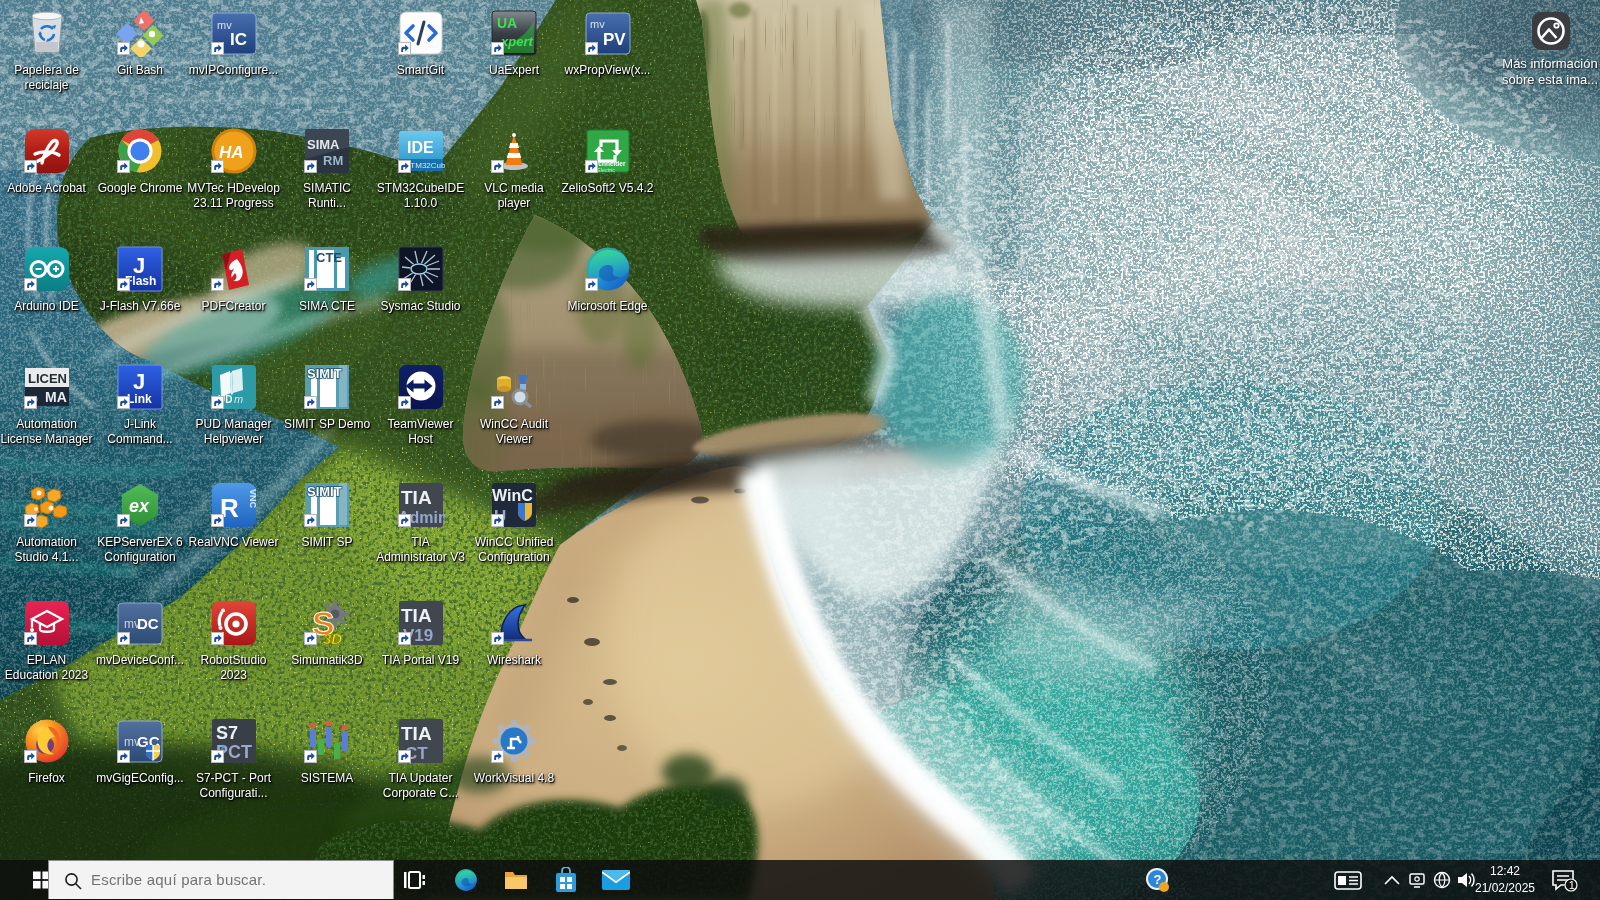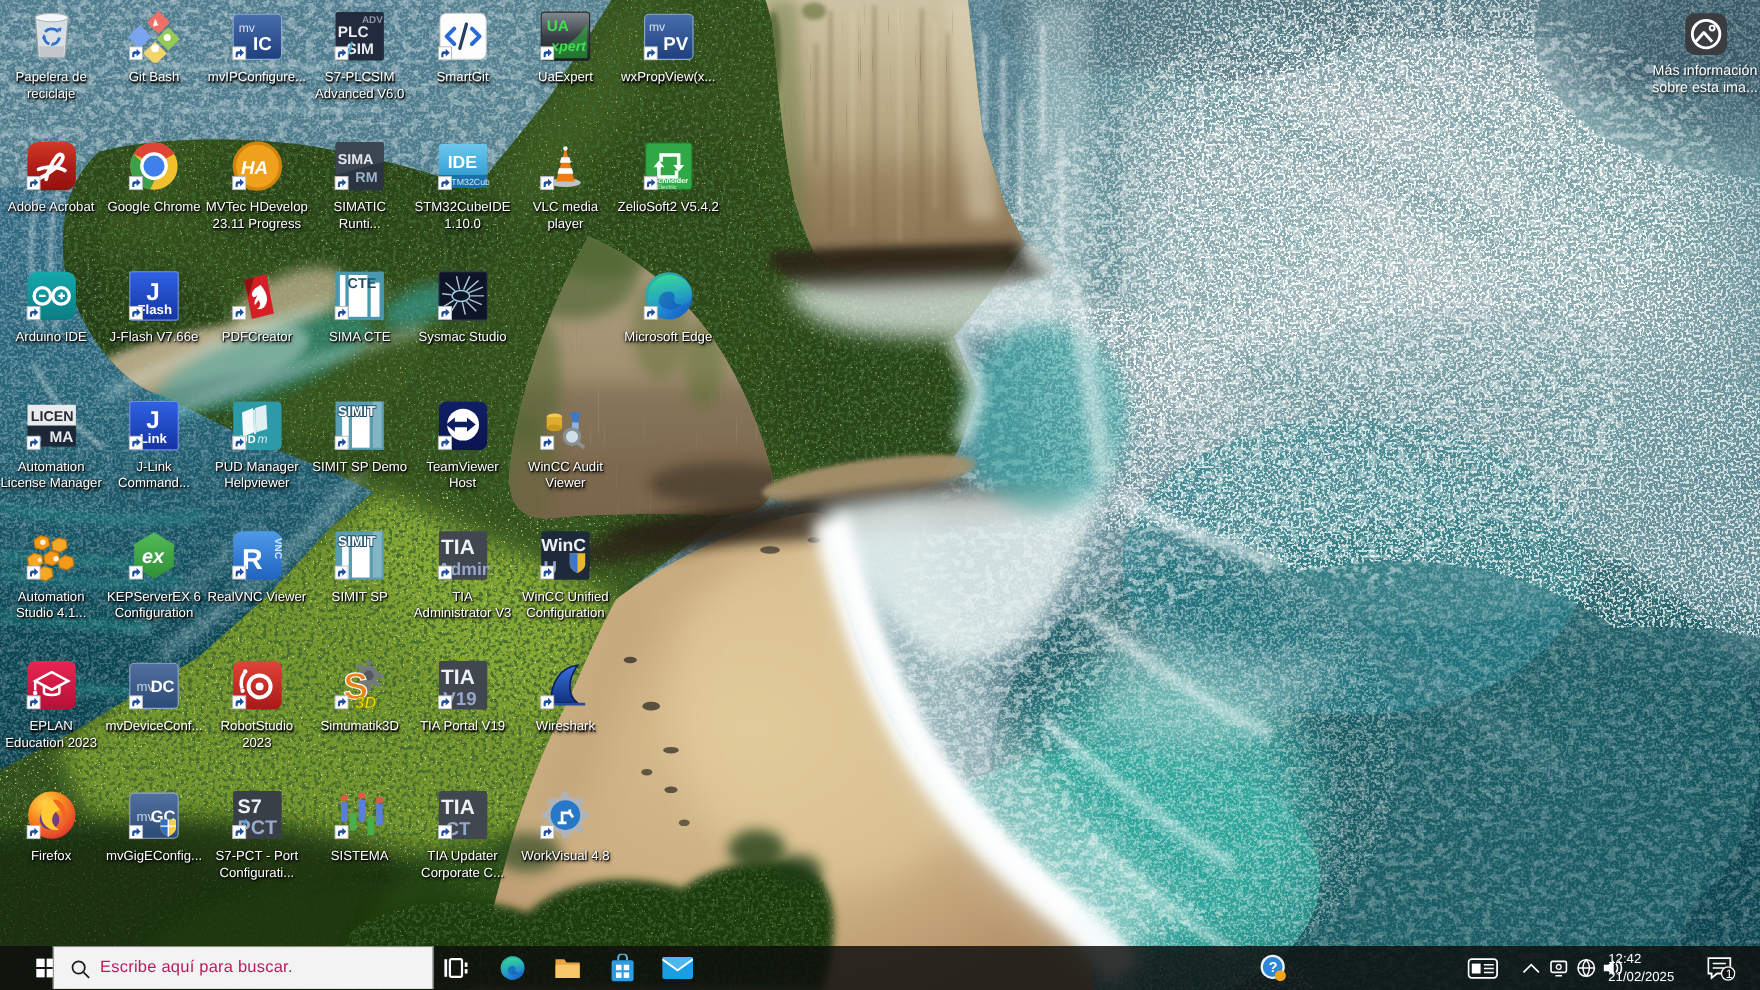--- a/index.html
+++ b/index.html
@@ -4,22 +4,22 @@
 html,body{margin:0;padding:0;width:1600px;height:900px;overflow:hidden}
 body{font-family:"Liberation Sans",sans-serif}
 #desk{position:relative;width:1600px;height:900px;overflow:hidden;background:#57828e}
 #wall{position:absolute;left:0;top:0}
 .ic{position:absolute;width:110px;text-align:center;color:#fff;font:12px/15px "Liberation Sans",sans-serif}
 .ic .g{position:relative;width:48px;height:48px;margin:0 auto}
 .ic .lb{margin-top:6px;text-shadow:1px 1px 1px #000,1px 2px 3px rgba(0,0,0,.9),-1px 0 2px rgba(0,0,0,.5)}
 .sc{position:absolute;left:1px;bottom:2px;width:13px;height:13px}
 #bar{position:absolute;left:0;top:860px;width:1600px;height:40px;background:rgba(13,14,13,.84)}
 #sbox{position:absolute;left:48px;top:0;width:344px;height:38px;background:#f3f3f3;border:1px solid #8a8a8a;border-bottom:none}
-#sbox span{position:absolute;left:42px;top:10px;font-size:15px;color:#be185d;letter-spacing:.2px}
-.clk{position:absolute;right:52px;top:3px;width:86px;color:#fff;font-size:12px;line-height:17px}
+#sbox span{position:absolute;left:42px;top:10px;font-size:15px;color:#737373;letter-spacing:.2px}
+.clk{position:absolute;right:52px;top:3px;width:86px;text-align:center;color:#fff;font-size:12px;line-height:17px}
 </style></head>
 <body>
 <div id="desk">
 <svg id="wall" width="1600" height="900" viewBox="0 0 1600 900">
 <defs>
 <radialGradient id="silver" cx="50%" cy="50%" r="50%">
   <stop offset="0%" stop-color="#aabec2"></stop>
           <stop offset="55%" stop-color="#9ab1b7"></stop>
           <stop offset="100%" stop-color="#9ab1b7" stop-opacity="0"></stop>
 </radialGradient>
@@ -623,33 +623,20 @@
           <rect x="2" y="2" width="44" height="44" rx="2" fill="#383f47"></rect>
 <text x="6" y="22" font-family="Liberation Sans" font-size="18" font-weight="bold" fill="#eef1f4">S7</text>
 <text x="6" y="41" font-family="Liberation Sans" font-size="18" font-weight="bold" fill="#9aaacb">PCT</text>
 <path d="M8,42 l6,-14" stroke="#3fa8d8" stroke-width="2.4" opacity=".8"></path>
         </svg><svg class="sc" viewBox="0 0 13 13">
           <rect x=".5" y=".5" width="12" height="12" fill="#ffffff" stroke="#b4b8bc"></rect>
           <path d="M3.2,10 L3.2,6.6 Q3.2,4.7 5.5,4.7 L7.2,4.7 L7.2,2.4 L10.8,5.9 L7.2,9.4 L7.2,7.1 L6,7.1 Q5.1,7.1 5.1,8.1 L5.1,10 Z" fill="#1d4f9e"></path>
         </svg></div>
       <div class="lb">S7-PCT - Port<br>Configurati...</div>
     </div>
-<div class="ic" style="left:272px;top:9px">
-      <div class="g"><svg width="48" height="48" viewBox="0 0 48 48">
-          <rect x="2" y="2" width="44" height="44" rx="2" fill="#222b3c"></rect>
-<text x="26" y="12" font-family="Liberation Sans" font-size="9" font-weight="bold" fill="#8b98ab">ADV</text>
-<text x="4" y="25" font-family="Liberation Sans" font-size="14" font-weight="bold" fill="#e8ecf2">PLC</text>
-<text x="12" y="40" font-family="Liberation Sans" font-size="14" font-weight="bold" fill="#e8ecf2">SIM</text>
-<path d="M14,40 l3,-11" stroke="#3fa8d8" stroke-width="2"></path>
-        </svg><svg class="sc" viewBox="0 0 13 13">
-          <rect x=".5" y=".5" width="12" height="12" fill="#ffffff" stroke="#b4b8bc"></rect>
-          <path d="M3.2,10 L3.2,6.6 Q3.2,4.7 5.5,4.7 L7.2,4.7 L7.2,2.4 L10.8,5.9 L7.2,9.4 L7.2,7.1 L6,7.1 Q5.1,7.1 5.1,8.1 L5.1,10 Z" fill="#1d4f9e"></path>
-        </svg></div>
-      <div class="lb">S7-PLCSIM<br>Advanced V6.0</div>
-    </div>
 <div class="ic" style="left:272px;top:127px">
       <div class="g"><svg width="48" height="48" viewBox="0 0 48 48">
           <rect x="2" y="2" width="44" height="44" rx="2" fill="#2b3540"></rect>
 <path d="M2,2 L46,2 L46,20 L2,32 Z" fill="#46525f" opacity=".6"></path>
 <text x="4" y="22" font-family="Liberation Sans" font-size="13" font-weight="bold" fill="#e2e7ec">SIMA</text>
 <text x="20" y="38" font-family="Liberation Sans" font-size="13" font-weight="bold" fill="#9db4cf">RM</text>
         </svg><svg class="sc" viewBox="0 0 13 13">
           <rect x=".5" y=".5" width="12" height="12" fill="#ffffff" stroke="#b4b8bc"></rect>
           <path d="M3.2,10 L3.2,6.6 Q3.2,4.7 5.5,4.7 L7.2,4.7 L7.2,2.4 L10.8,5.9 L7.2,9.4 L7.2,7.1 L6,7.1 Q5.1,7.1 5.1,8.1 L5.1,10 Z" fill="#1d4f9e"></path>
         </svg></div>

